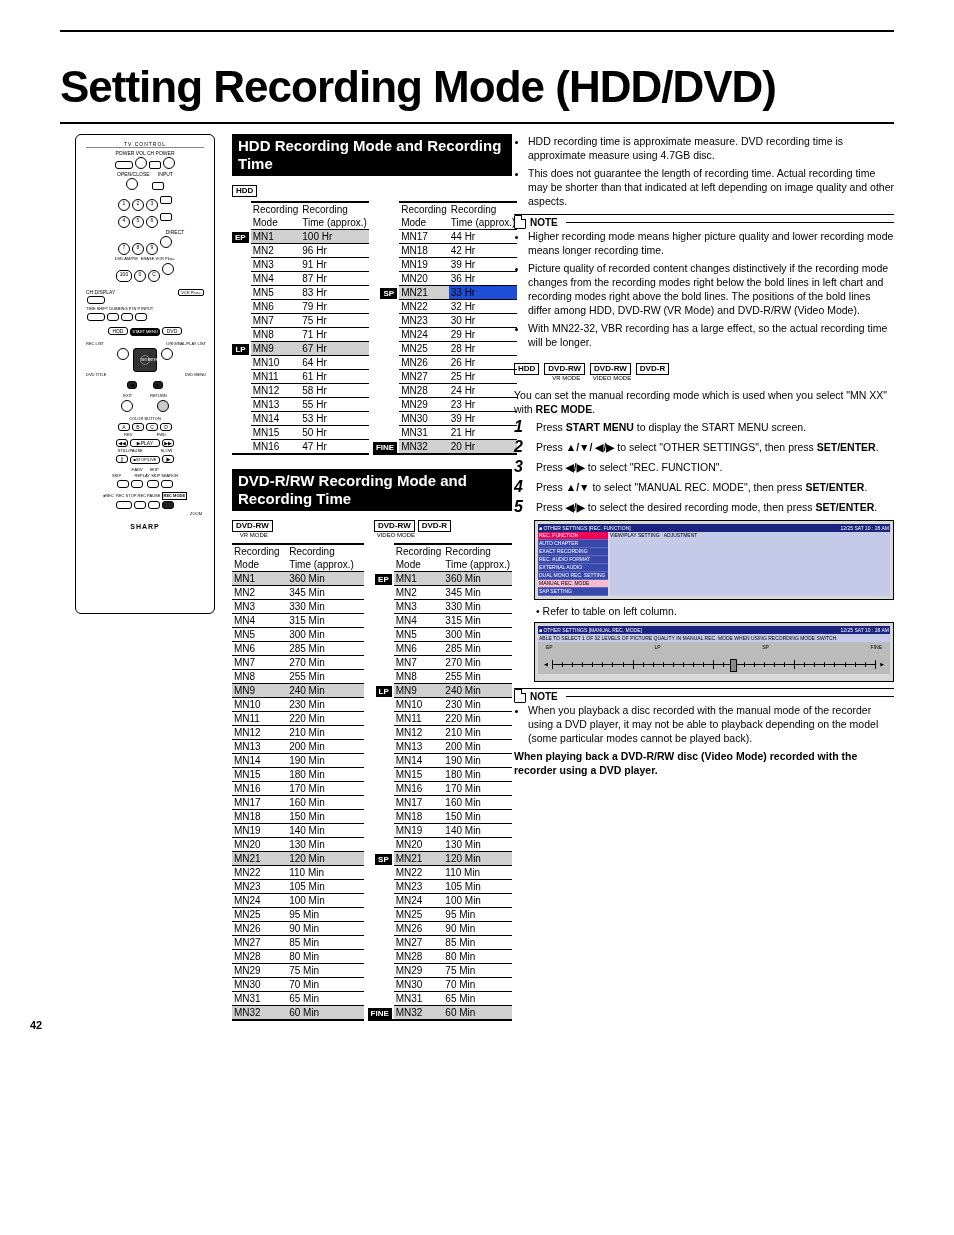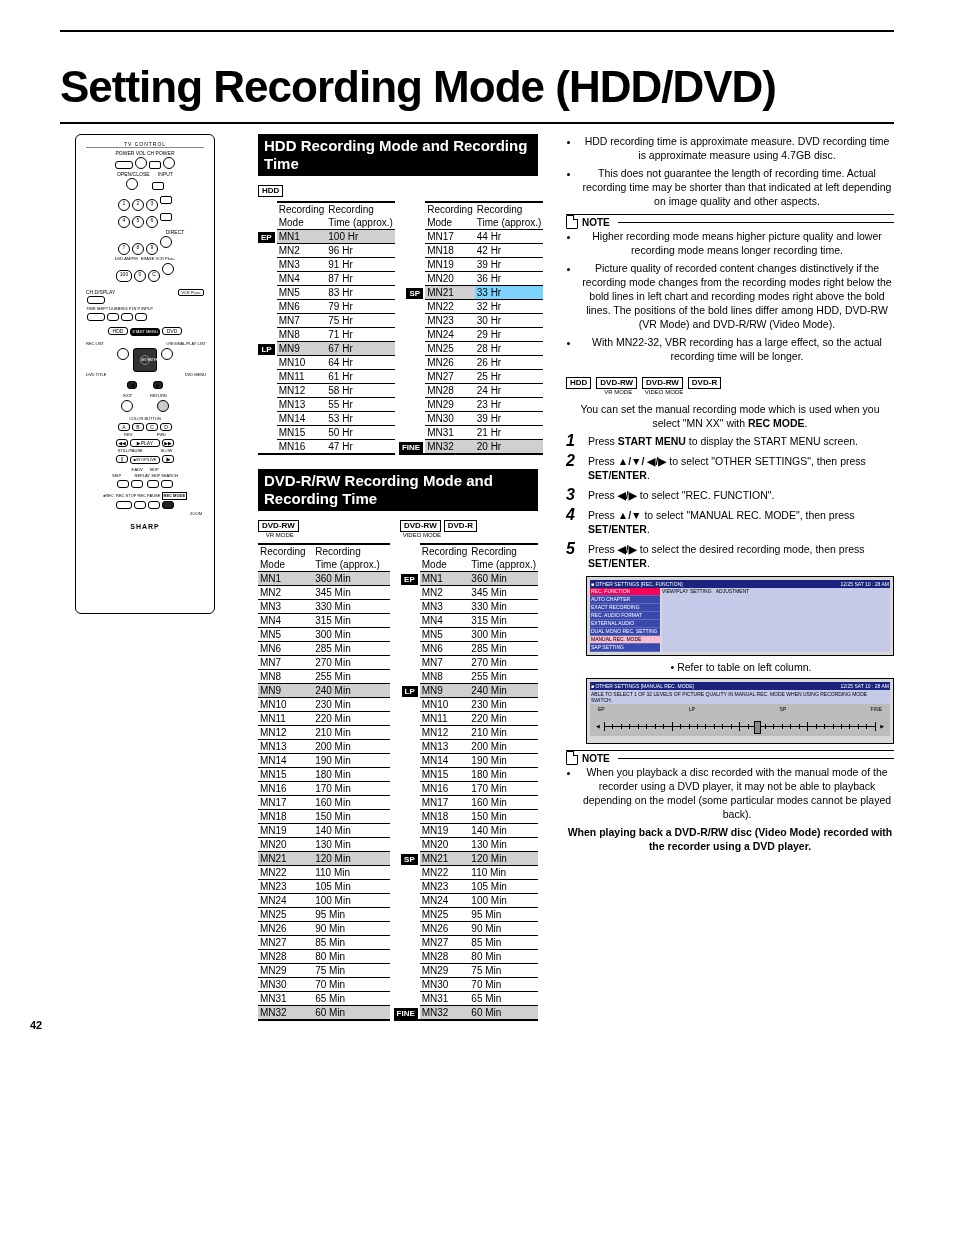--- a/index.html
+++ b/index.html
@@ -1,39 +1,39 @@
 <!DOCTYPE html>
 <html><head>
 <meta charset="utf-8">
 <style>
   body { margin:0; padding:0; font-family: Arial, Helvetica, sans-serif; background:#fff; color:#000; width:954px; }
   .page { padding: 30px 60px 20px 60px; position:relative; }
   h1.title { font-size:44px; font-weight:bold; margin:30px 0 10px 0; letter-spacing:-1px;}
   hr.black { border:none; border-top:2px solid #000; margin:0; }
-  .cols { display:flex; gap:28px; margin-top:10px;}
+  .cols { display:flex; gap:2px; margin-top:10px;}
   .col-left { width:170px; flex-shrink:0; }
   .col-mid  { width:280px; flex-shrink:0; }
   .col-right{ flex:1; }
   .remote { width:140px; height:480px; border:1px solid #000; border-radius:6px; margin:0 auto; background:#fff; position:relative; font-size:5px; text-align:center; padding-top:6px; box-sizing:border-box;}
   .remote .lbl{font-size:5px;}
   .remote .btnC{display:inline-block;width:10px;height:10px;border:0.5px solid #000;border-radius:50%;margin:1px;}
   .remote .btnR{display:inline-block;width:16px;height:6px;border:0.5px solid #000;border-radius:3px;margin:1px;}
   .remote .row{line-height:6px;}
   h2.band { background:#000; color:#fff; font-size:15px; font-weight:bold; padding:3px 6px; margin:0 0 3px 0; line-height:1.2;}
   .tag { display:inline-block; border:1px solid #000; font-size:8px; padding:0 3px; font-weight:bold; margin-right:3px; line-height:10px;}
   .tagsub { font-size:6px; display:block; text-align:center; line-height:7px;}
   .tagwrap {display:inline-block; vertical-align:top; text-align:center;}
   table.rec { border-collapse:collapse; font-size:10px; width:100%; }
   table.rec th, table.rec td { padding:0 2px; border-bottom:0.5px solid #000; text-align:left; white-space:nowrap; line-height:13px;}
   table.rec th { font-weight:normal; border-top:2px solid #000; border-bottom:0.5px solid #000;}
   table.rec tr.bold td { background:#e5e5e5;}
   .twoTables { display:flex; gap:4px; }
   .halfT { flex:1; }
   .marker { display:inline-block; background:#000; color:#fff; font-size:8px; font-weight:bold; padding:0 3px; line-height:11px; margin-right:2px; vertical-align:middle;}
-  .para { font-size:10.5px; line-height:14px;text-align:center; }
+  .para { font-size:10.5px; line-height:14px; }
   ul.bul { padding-left:14px; margin:0; }
   ul.bul li { margin-bottom:4px; }
   .noteHdr { font-size:10px; font-weight:bold; margin-top:6px; border-top:0.5px solid #000; display:flex; align-items:center; gap:4px;}
   .noteHdr::after{content:""; flex:1; border-top:0.5px solid #000; margin-left:4px;}
   .noteIcon{width:10px;height:12px;border:1px solid #000; border-radius:1px; position:relative; display:inline-block;}
   .noteIcon::before{content:"";position:absolute;right:-1px;top:-1px;width:4px;height:4px;background:#fff;border-left:1px solid #000;border-bottom:1px solid #000;}
   ol.steps { font-size:10.5px; padding-left:0; list-style:none; margin:4px 0;}
   ol.steps li { display:flex; gap:6px; margin-bottom:6px;}
   ol.steps li .num { font-size:16px; font-weight:bold; font-style:italic; width:16px; flex-shrink:0; line-height:14px;}
   ol.steps li .txt { flex:1; line-height:14px;}
@@ -236,21 +236,21 @@
                   <td>39 Hr</td>
                 </tr>
                 <tr>
                   <td style="border:none;background:#fff;text-align:right;padding:0;"></td>
                   <td>MN20</td>
                   <td>36 Hr</td>
                 </tr>
                 <tr class="bold">
                   <td style="border:none;background:#fff;text-align:right;padding:0;"><span class="marker">SP</span></td>
                   <td style="background:#d0d0d0;border-top:1.5px solid #000;">MN21</td>
-                  <td style="background:#7dd3fc;border-top:1.5px solid #000;">33 Hr</td>
+                  <td style="background:#1d4ed8;border-top:1.5px solid #000;">33 Hr</td>
                 </tr>
                 <tr>
                   <td style="border:none;background:#fff;text-align:right;padding:0;"></td>
                   <td>MN22</td>
                   <td>32 Hr</td>
                 </tr>
                 <tr>
                   <td style="border:none;background:#fff;text-align:right;padding:0;"></td>
                   <td>MN23</td>
                   <td>30 Hr</td>

